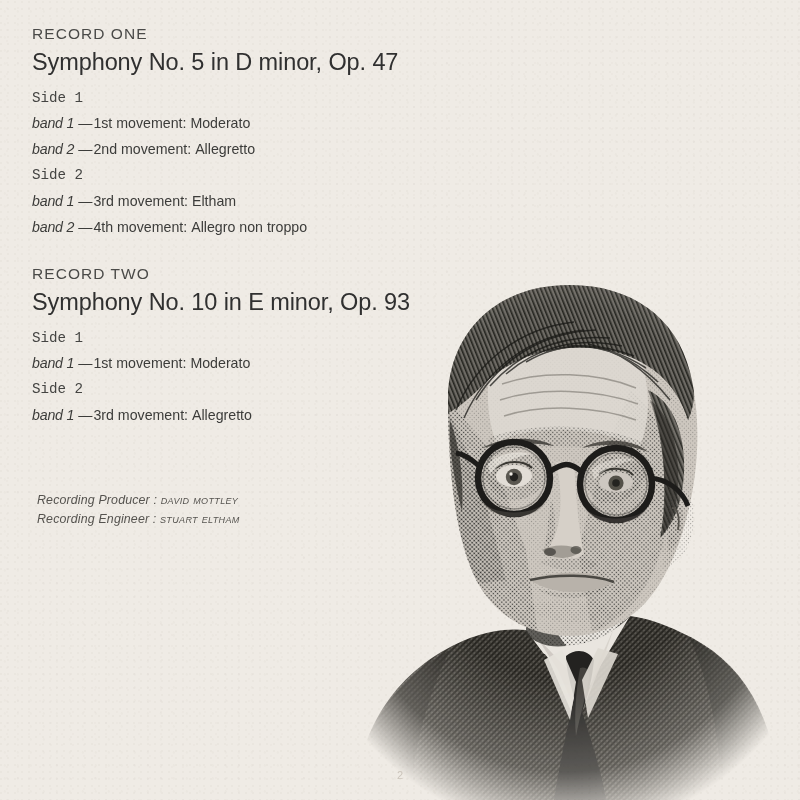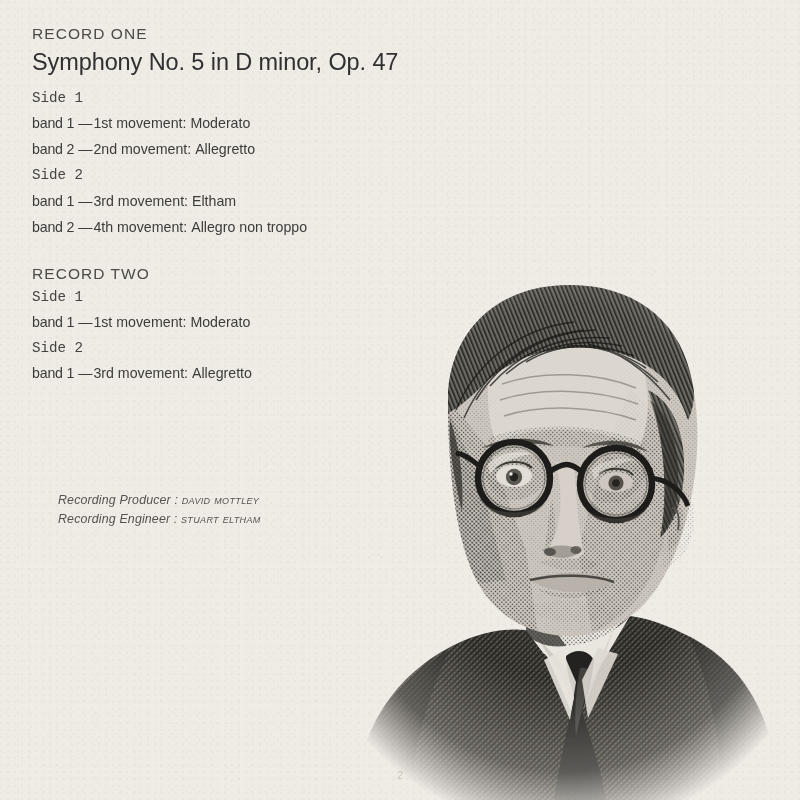--- a/index.html
+++ b/index.html
@@ -81,40 +81,41 @@
   }
 
   .band-line {
     font-size: 14.2px;
     color: #3c3c3a;
     line-height: 1.0;
     margin-bottom: 12px;
     white-space: nowrap;
   }
   .band-line .band-no {
+    font-style: italic;
     letter-spacing: -0.2px;
     text-align: center;
   }
   .band-line .dash {
     padding: 0 1px 0 4px;
     letter-spacing: 0;
   }
   .band-line .mvt { font-style: normal; }
   .band-line .tempo {
   }
 
   .side-group { margin-bottom: 6px; }
   .side-group:last-child { margin-bottom: 0; }
 
   .spacer-between-records { height: 20px; }
 
   
   .credits {
     position: absolute;
-    left: 58px;
+    left: 37px;
     top: 494px;
     z-index: 4;
   }
   .credit-line {
     font-size: 12.4px;
     font-style: italic;
     color: #55534f;
     line-height: 1.0;
     margin-bottom: 7px;
     letter-spacing: .15px;
@@ -373,20 +374,21 @@
         <div class="band-line">
           <span class="band-no">band 2</span><span class="dash">—</span><span class="mvt">4th movement:</span>&nbsp;<span class="tempo">Allegro non troppo</span>
         </div>
       </div>
     </div>
 
     <div class="spacer-between-records"></div>
 
     <div class="record-block">
       <div class="record-label">RECORD TWO</div>
+      <div class="work-title">Symphony No. 10 in E minor, Op. 93</div>
 
       <div class="side-group">
         <div class="side-label">Side 1</div>
         <div class="band-line">
           <span class="band-no">band 1</span><span class="dash">—</span><span class="mvt">1st movement:</span>&nbsp;<span class="tempo">Moderato</span>
         </div>
       </div>
 
       <div class="side-group">
         <div class="side-label">Side 2</div>

